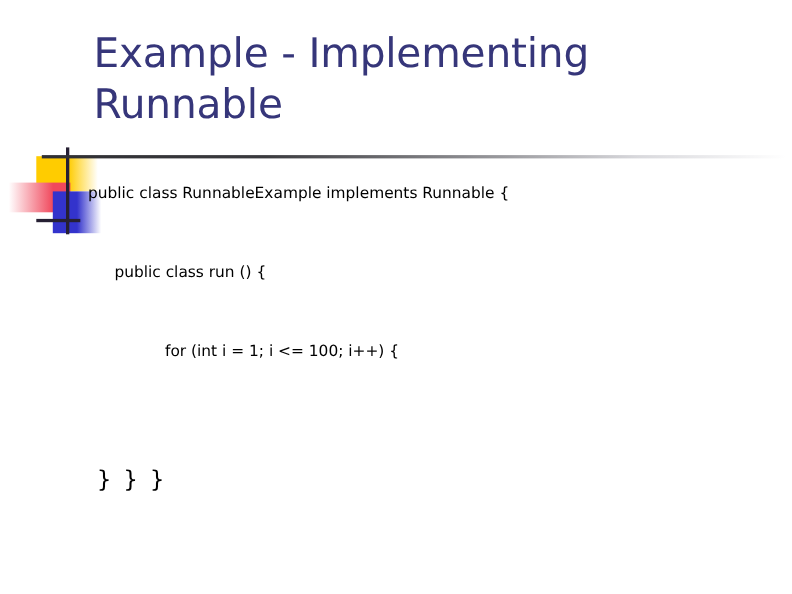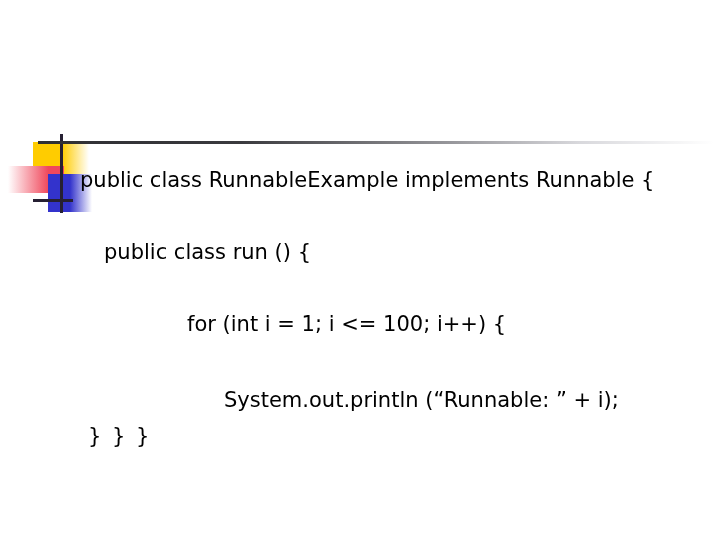--- a/index.html
+++ b/index.html
@@ -85,45 +85,45 @@
     top: 141px;
     width: 676px;
     height: 3px;
     background: linear-gradient(to right, #2f2f33 0%, #3a3a3e 30%, #9a9a9e 62%, #d8d8dc 80%, #ffffff 100%);
   }
 
   
   .code-line {
     position: absolute;
     font-family: "DejaVu Sans", sans-serif;
-    font-size: 21px;
+    font-size: 14px;
     color: #000000;
     white-space: pre;
   }
   .cl-0 { left: 80px;  top: 168px; }
   .cl-1 { left: 104px; top: 240px; }
-  .cl-2 { left: 150px; top: 312px; margin-left: 37px; }
+  .cl-2 { left: 150px; top: 312px; }
   .cl-3 { left: 224px; top: 388px; }
   .cl-4 { left: 88px;  top: 424px; font-size: 21px; letter-spacing: 2px; }
 </style>
 </head>
 <body>
 
 <div id="slide">
 
   <div id="decor">
     <div class="sq sq-yellow" style="background: linear-gradient(to right, rgb(255, 204, 0) 0%, rgb(255, 204, 0) 52%, rgb(255, 255, 255) 100%);"></div>
     <div class="sq sq-red" style="background: linear-gradient(to right, rgb(255, 255, 255) 0%, rgb(240, 72, 92) 72%, rgb(240, 72, 92) 100%);"></div>
     <div class="sq sq-blue" style="background: linear-gradient(to right, rgb(51, 51, 204) 0%, rgb(51, 51, 204) 50%, rgb(255, 255, 255) 100%);"></div>
     <div class="vline" style="background: rgb(38, 32, 51);"></div>
     <div class="hline-short" style="background: rgb(38, 32, 51);"></div>
   </div>
 
+  <div id="title" style="color: rgb(54, 54, 122);">Example - Implementing Runnable</div>
 
   <div id="rule"></div>
 
   <div class="code-line cl-0">public class RunnableExample implements Runnable {</div>
   <div class="code-line cl-1">public class run () {</div>
   <div class="code-line cl-2">for (int i = 1; i &lt;= 100; i++) {</div>
-  <div class="code-line cl-3">System.out.println (“Runnable: ” + i);</div>
   <div class="code-line cl-4">} } }</div>
 
 </div>
 
 </body></html>

